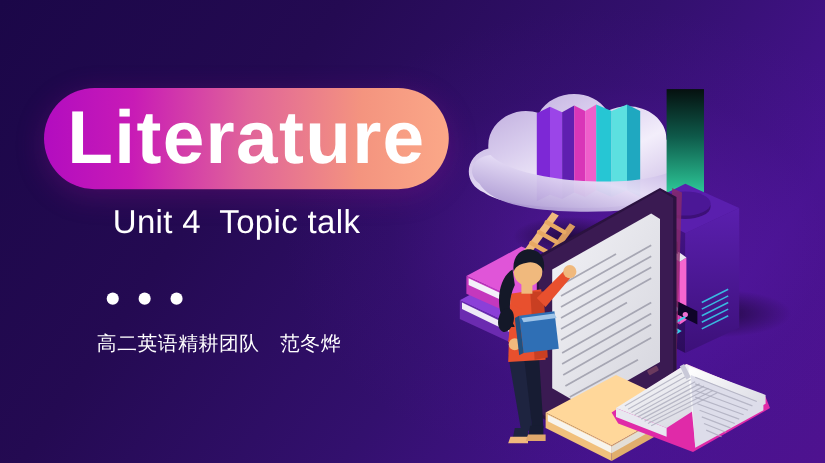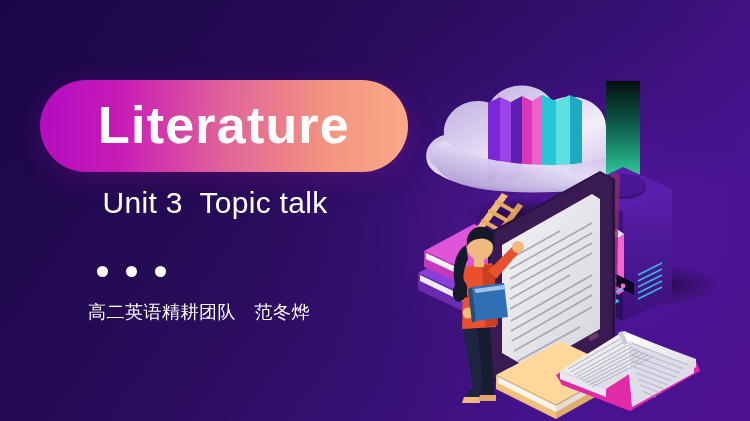--- a/index.html
+++ b/index.html
@@ -46,21 +46,21 @@
     width: 368px;
     height: 92px;
     border-radius: 46px;
     background: linear-gradient(92deg, #b20cc0 0%, #c81bb6 22%, #e0639a 50%, #f4947f 78%, #fba888 100%);
     box-shadow: 0 6px 26px rgba(180, 20, 160, 0.25);
     display: flex;
     align-items: center;
     justify-content: center;
   }
   .title-pill .title-text {
-    font-size: 52px;
+    font-size: 68px;
     font-weight: bold;
     color: #ffffff;
     letter-spacing: 1.2px;
     line-height: 1;
     white-space: nowrap;
     margin-top: -2px;
   }
 
   .subtitle {
     position: absolute;
@@ -119,21 +119,21 @@
 <body>
 
 <div class="slide">
 
   <div class="text-block">
 
     <div class="title-pill">
       <span class="title-text">Literature</span>
     </div>
 
-    <div class="subtitle">Unit 3  Topic talk</div>
+    <div class="subtitle">Unit 4  Topic talk</div>
 
     <div class="dots">
       <span class="dot"></span>
       <span class="dot"></span>
       <span class="dot"></span>
     </div>
 
     <div class="byline">高二英语精耕团队　范冬烨</div>
   </div>
 

